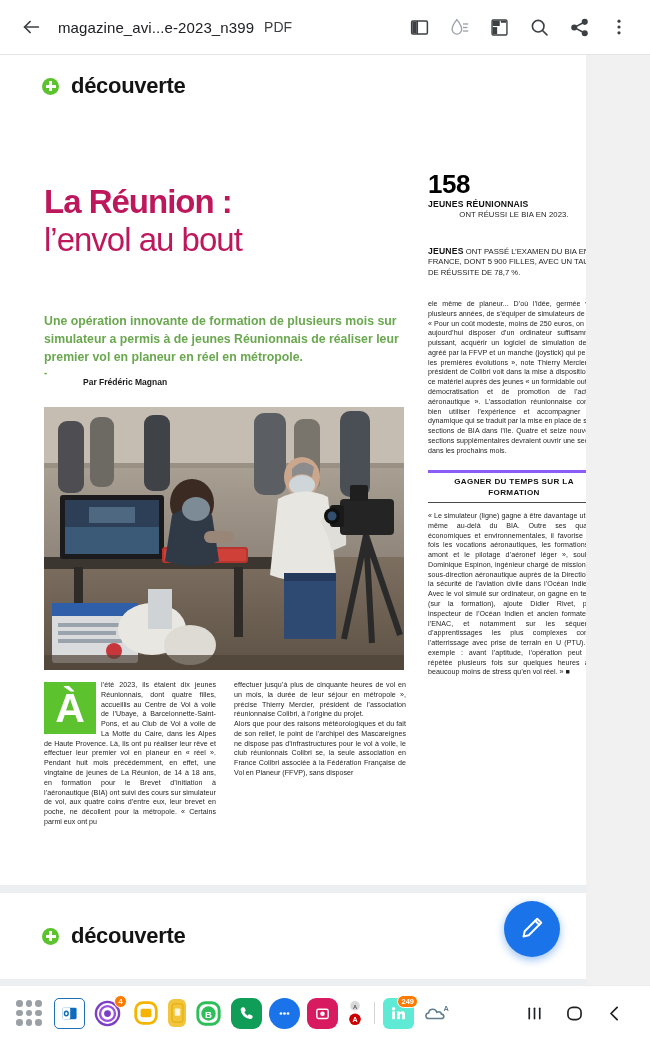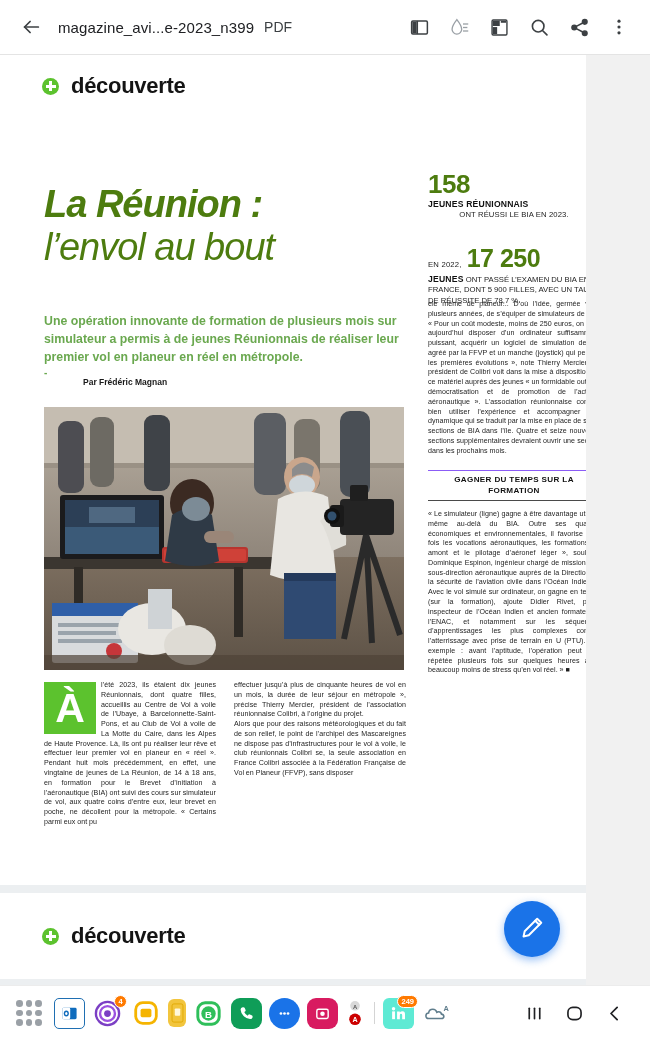--- a/index.html
+++ b/index.html
@@ -65,23 +65,22 @@
   }
   .rh-dot::before { left: 7px; top: 3.5px; width: 3px; height: 10px; }
   .rh-dot::after  { left: 3.5px; top: 7px; width: 10px; height: 3px; }
   .rh-label {
     font-size: 22px; font-weight: 700; color: #141414; letter-spacing: -.3px;
   }
 
   
   #headline {
     position: absolute; left: 44px; top: 128px; width: 360px;
-    font-size: 38px; line-height: 1.14; color: #4d7c0f;
+    font-size: 33px; line-height: 1.14; color: #be185d;
     letter-spacing: -1px;
-    font-style: italic;
   }
   #headline .l1 { font-weight: 700; display: block; }
   #headline .l2, #headline .l3 { font-weight: 400; display: block; }
 
   
   #standfirst {
     position: absolute; left: 44px; top: 258px; width: 360px;
     font-size: 12.3px; line-height: 1.45; font-weight: 700;
     color: #6aa84f;
   }
@@ -90,21 +89,21 @@
     font-size: 10px; color: #6aa84f; font-weight: 700;
   }
   #byline {
     position: absolute; left: 44px; top: 322px;
     font-size: 8.5px; font-weight: 700; color: #1a1a1a; padding-left: 39px;
   }
 
   
   #stats { position: absolute; left: 428px; top: 116px; width: 172px; }
   .stat-num {
-    font-size: 26px; font-weight: 700; color: #4d7c0f; line-height: 1;
+    font-size: 26px; font-weight: 700; color: #000000; line-height: 1;
     letter-spacing: -.5px;
   }
   .stat-bold {
     font-size: 8.6px; font-weight: 700; color: #111; letter-spacing: .2px;
     line-height: 1.25; margin-top: 2px;
   }
   .stat-reg {
     font-size: 7.7px; color: #222; letter-spacing: .1px; line-height: 1.3; text-align: center;
   }
   #stat2 { margin-top: 26px; }
@@ -167,21 +166,21 @@
     margin: 1px 5px 1px 0; line-height: 1;
   }
 
   
   .subhead {
     text-align: center; font-size: 8.1px; font-weight: 700;
     color: #111; letter-spacing: .35px; line-height: 1.45;
     margin: 13px 0 9px;
   }
   .subhead.ruled {
-    border-top: 1px solid #8b5cf6; border-bottom: 1px solid #4a4a4a;
+    border-top: 3px solid #8b5cf6; border-bottom: 1px solid #4a4a4a;
     padding: 3px 0 3px;
   }
 
   
   #page-34-strip {
     position: relative; background: #ffffff; width: 650px; height: 86px;
     margin-top: 8px;
   }
   #runhead-bottom { left: 42px; top: 30px; }
 
@@ -322,24 +321,20 @@
     <div id="byline-dash">-</div>
     <div id="byline">Par Frédéric Magnan</div>
 
     <div id="stats">
       <div id="stat1">
         <div class="stat-num">158</div>
         <div class="stat-bold">JEUNES RÉUNIONNAIS</div>
         <div class="stat-reg">ONT RÉUSSI LE BIA EN 2023.</div>
       </div>
       <div id="stat2">
-        <div class="stat-inline">
-          <span class="pre">EN 2022,</span>
-          <span class="stat-num">17 250</span>
-        </div>
         <div class="stat-mix">
           <b>JEUNES</b>
           <span>ONT PASSÉ L’EXAMEN DU BIA EN FRANCE, DONT 5 900 FILLES, AVEC UN TAUX DE RÉUSSITE DE 78,7 %.</span>
         </div>
       </div>
     </div>
 
     <div id="rail-discovery">DÉCOUVERTE</div>
     <div id="rail-pagenum-33">33</div>
     <div id="rail-mag">aviation civile • n°399 • Décembre 2023</div>

